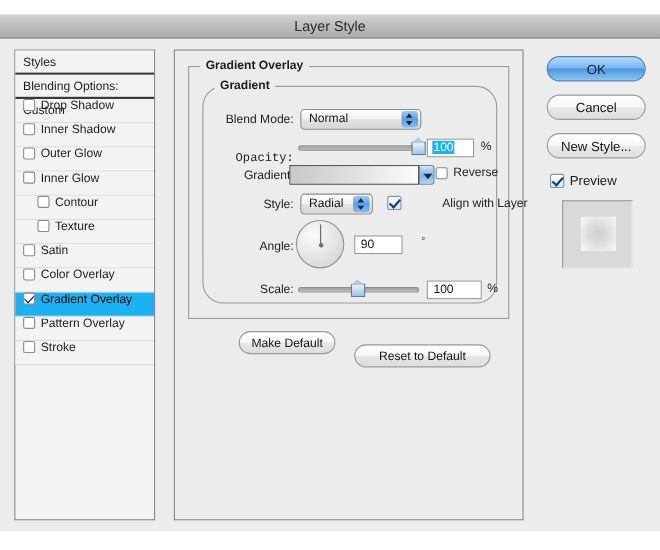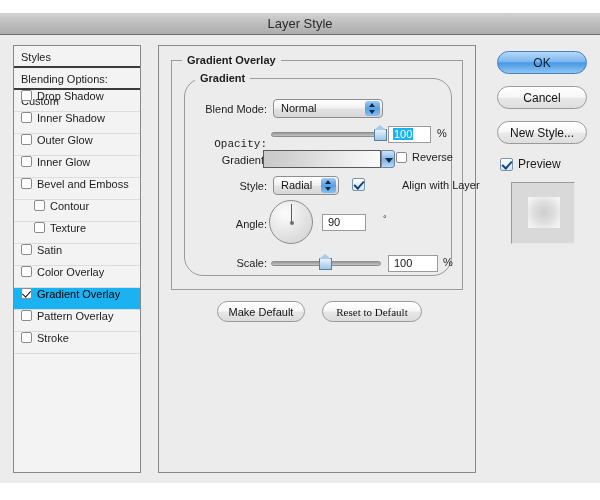--- a/index.html
+++ b/index.html
@@ -380,24 +380,20 @@
           <span>Inner Shadow</span>
         </div>
         <div class="side-item">
           <span class="cbox"></span>
           <span>Outer Glow</span>
         </div>
         <div class="side-item">
           <span class="cbox"></span>
           <span>Inner Glow</span>
         </div>
-        <div class="side-item">
-          <span class="cbox"></span>
-          <span>Bevel and Emboss</span>
-        </div>
         <div class="side-item indent">
           <span class="cbox"></span>
           <span>Contour</span>
         </div>
         <div class="side-item indent">
           <span class="cbox"></span>
           <span>Texture</span>
         </div>
         <div class="side-item">
           <span class="cbox"></span>
@@ -476,21 +472,21 @@
         <div class="slider-track" style="left:86px; top:182px; width:110px;"></div>
         <div class="slider-thumb" style="left:134px; top:179px;"></div>
         <div class="field" style="left:203px; top:176px; width:50px;">
           <span>100</span>
         </div>
         <div class="unit" style="left:258px; top:177px;">%</div>
       </div>
     </div>
 
     <div class="capsule" style="left:58px; top:255px; width:88px;">Make Default</div>
-    <div class="capsule" style="left:163px; top:255px; width:100px;font-family:Liberation Serif, serif;">Reset to Default</div>
+    <div class="capsule" style="left:163px; top:267px; width:124px;">Reset to Default</div>
   </div>
 
   <div class="rbtn primary" style="top:38px;">OK</div>
   <div class="rbtn" style="top:73px;">Cancel</div>
   <div class="rbtn" style="top:108px;">New Style...</div>
 
   <div class="chk-wrap" id="preview-chk">
     <span class="cbox-blue"></span>
     <span style="font-size:12px;">Preview</span>
   </div>

